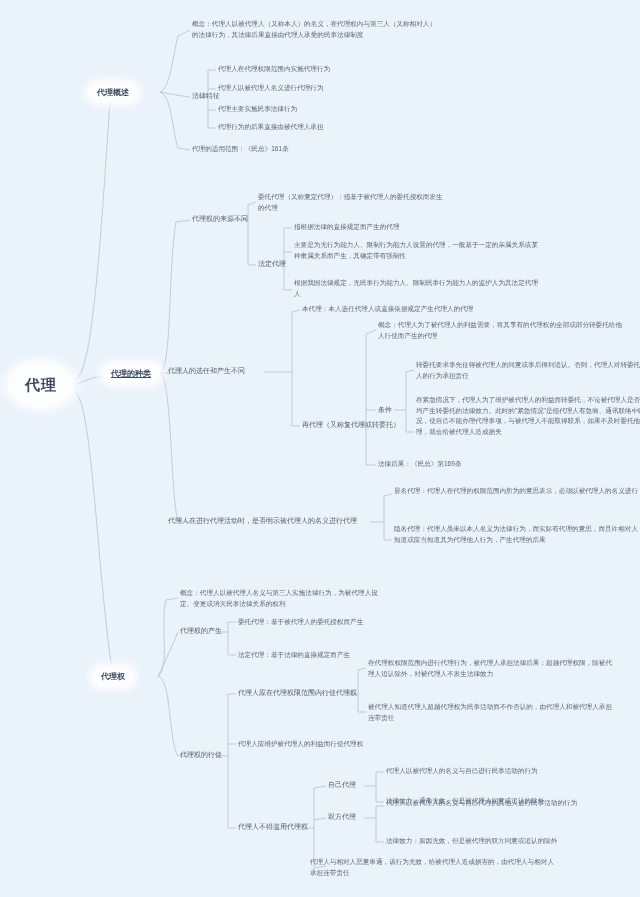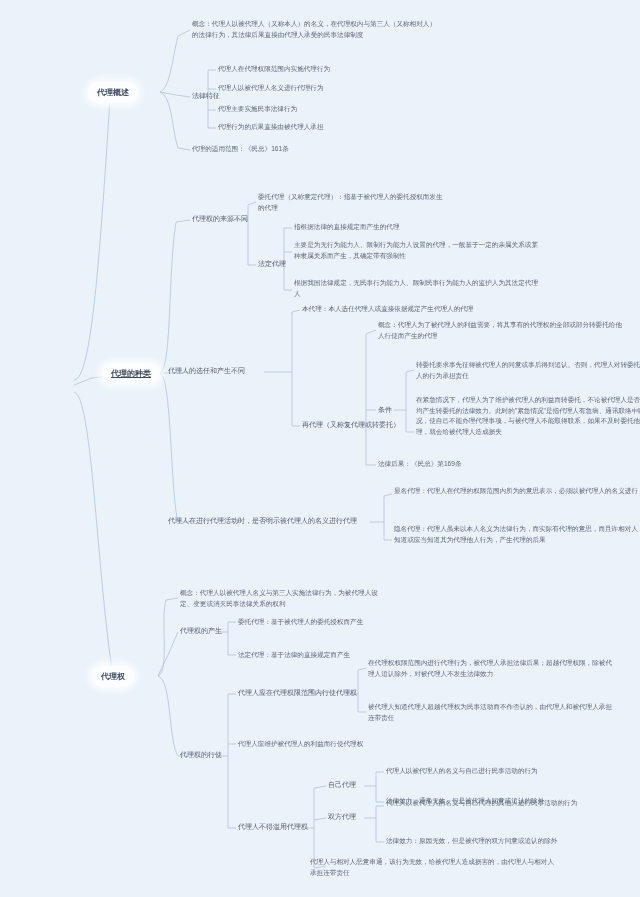--- a/index.html
+++ b/index.html
@@ -123,20 +123,23 @@
     <path d="M376,772 L376,802"></path>
     <path d="M376,772 L384,772"></path>
     <path d="M376,802 L384,802"></path>
 
     <path d="M364,818 L376,818"></path>
     <path d="M376,806 L376,842"></path>
     <path d="M376,806 L384,806"></path>
     <path d="M376,842 L384,842"></path>
   </svg>
 
+  <div class="node root">
+    <span>代理</span>
+  </div>
 
   <div class="node lvl1" style="left:88px;top:82px;align-items:center;">
     <span>代理概述</span>
   </div>
   <div class="node lvl1" style="left:102px;top:363px;text-decoration:underline;">
     <span>代理的种类</span>
   </div>
   <div class="node lvl1" style="left:92px;top:666px;align-items:flex-end;">
     <span>代理权</span>
   </div>

